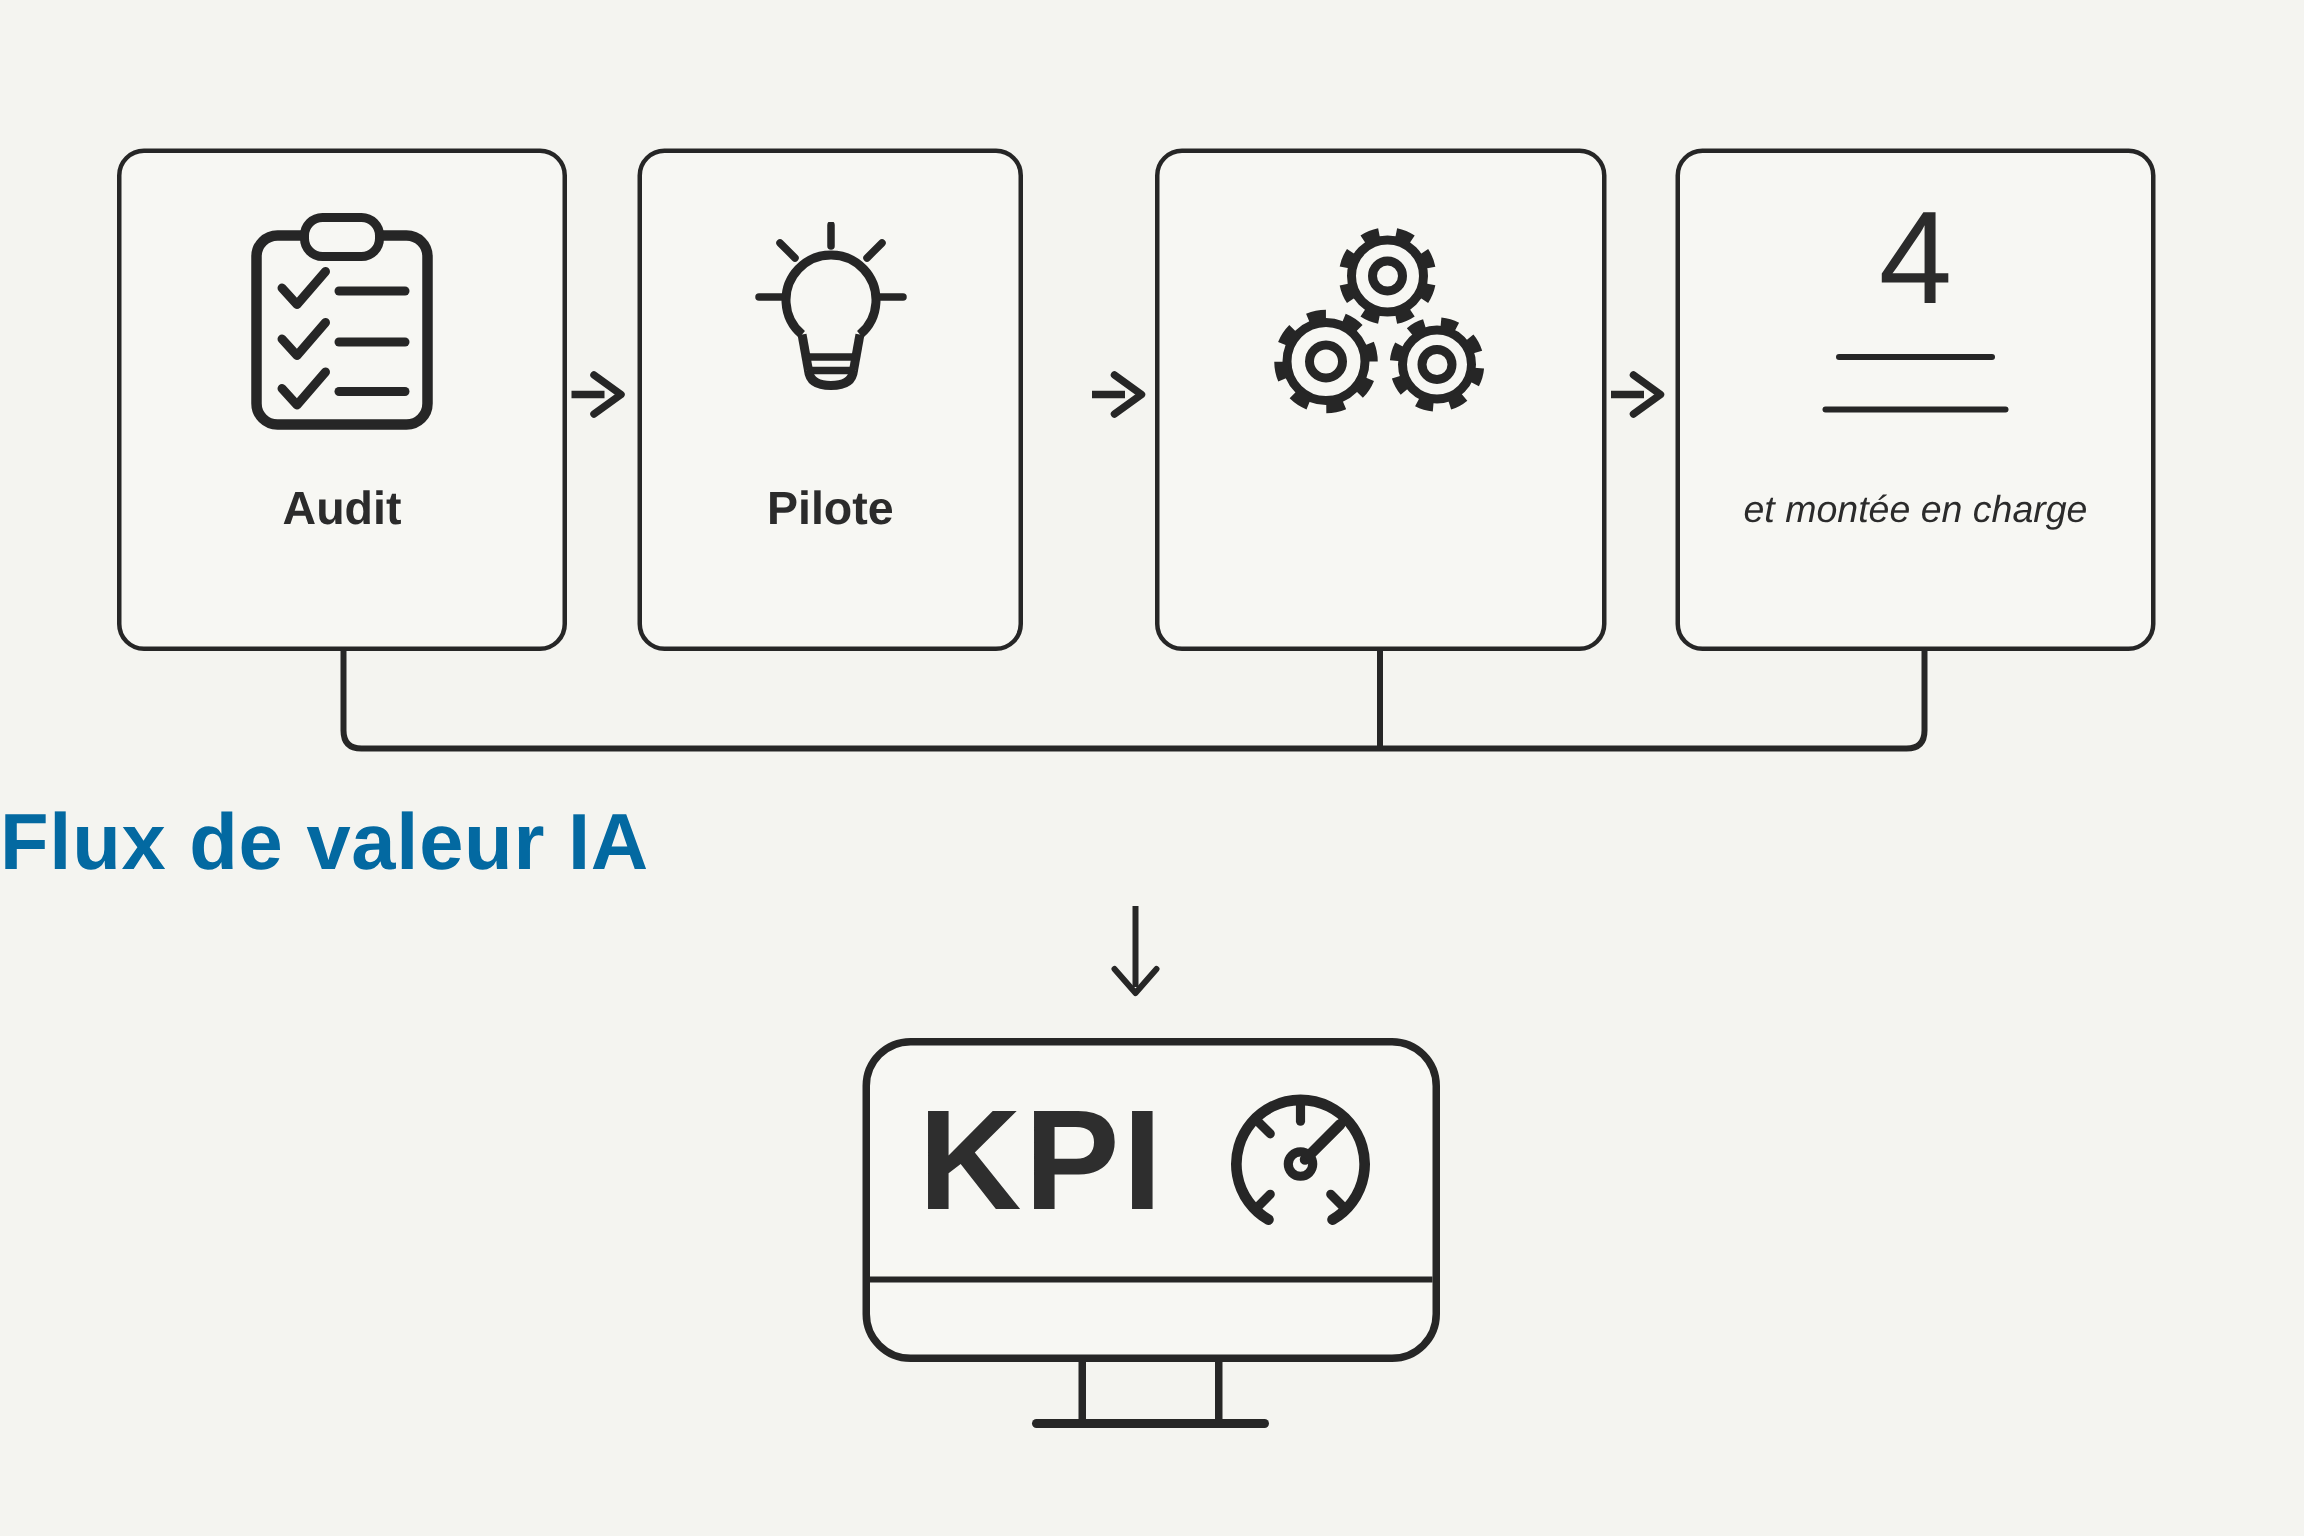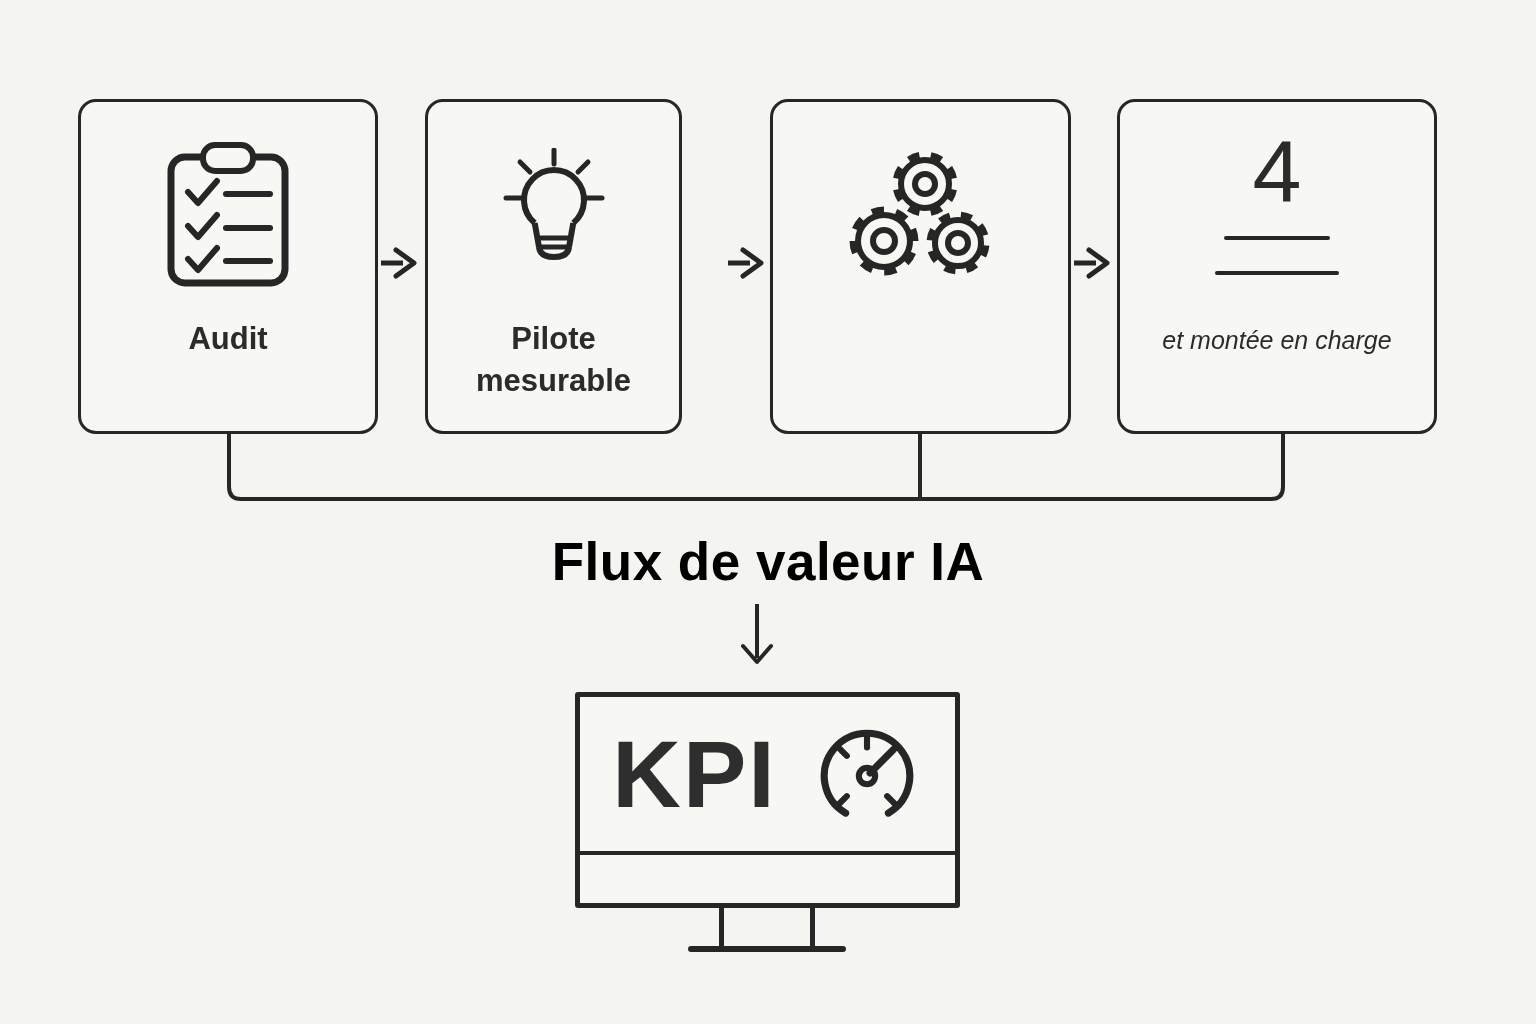--- a/index.html
+++ b/index.html
@@ -54,29 +54,29 @@
   .num-line{
     position:absolute;left:50%;transform:translateX(-50%);
     height:4px;background:#262626;border-radius:2px;
   }
   .num-line.l1{top:134px;width:106px;}
   .num-line.l2{top:169px;width:124px;}
 
   
   .flow-title{
     position:absolute;left:0;top:535px;width:1536px;
-    text-align:center;
-    font-size:53px;font-weight:700;color:#000000;
+    text-align:left;
+    font-size:53px;font-weight:700;color:#0369a1;
     line-height:1;letter-spacing:0.5px;
   }
 
   
   .monitor{
     position:absolute;left:575px;top:692px;width:385px;height:216px;
-    border:5px solid #262626;border-radius:3px;
+    border:5px solid #262626;border-radius:32px;
     background:#f7f7f3;box-sizing:border-box;
   }
   .monitor-sep{
     position:absolute;left:0;right:0;top:154px;height:0;
     border-top:4px solid #262626;
   }
   .monitor-screen{
     position:absolute;left:0;right:0;top:0;height:154px;
     display:flex;align-items:center;justify-content:center;gap:34px;
   }
@@ -160,21 +160,20 @@
           <line x1="70" y1="2" x2="70" y2="16"></line>
           <line x1="36" y1="14" x2="46" y2="24"></line>
           <line x1="104" y1="14" x2="94" y2="24"></line>
           <line x1="22" y1="50" x2="37" y2="50"></line>
           <line x1="103" y1="50" x2="118" y2="50"></line>
         </g>
       </g>
     </svg>
     <div class="step-label">
       <span>Pilote</span>
-      <span class="sub">mesurable</span>
     </div>
   </div>
 
   <div class="step-card b3">
     <svg class="step-icon icon-gears" width="160" height="142" viewBox="0 0 160 142">
       <g stroke="#262626" fill="none">
 
         <circle cx="84" cy="40" r="24" stroke-width="6"></circle>
         <circle cx="84" cy="40" r="10" stroke-width="6"></circle>
         <circle cx="84" cy="40" r="28" stroke-width="9" stroke-dasharray="11 10.99" transform="rotate(11 84 40)"></circle>

